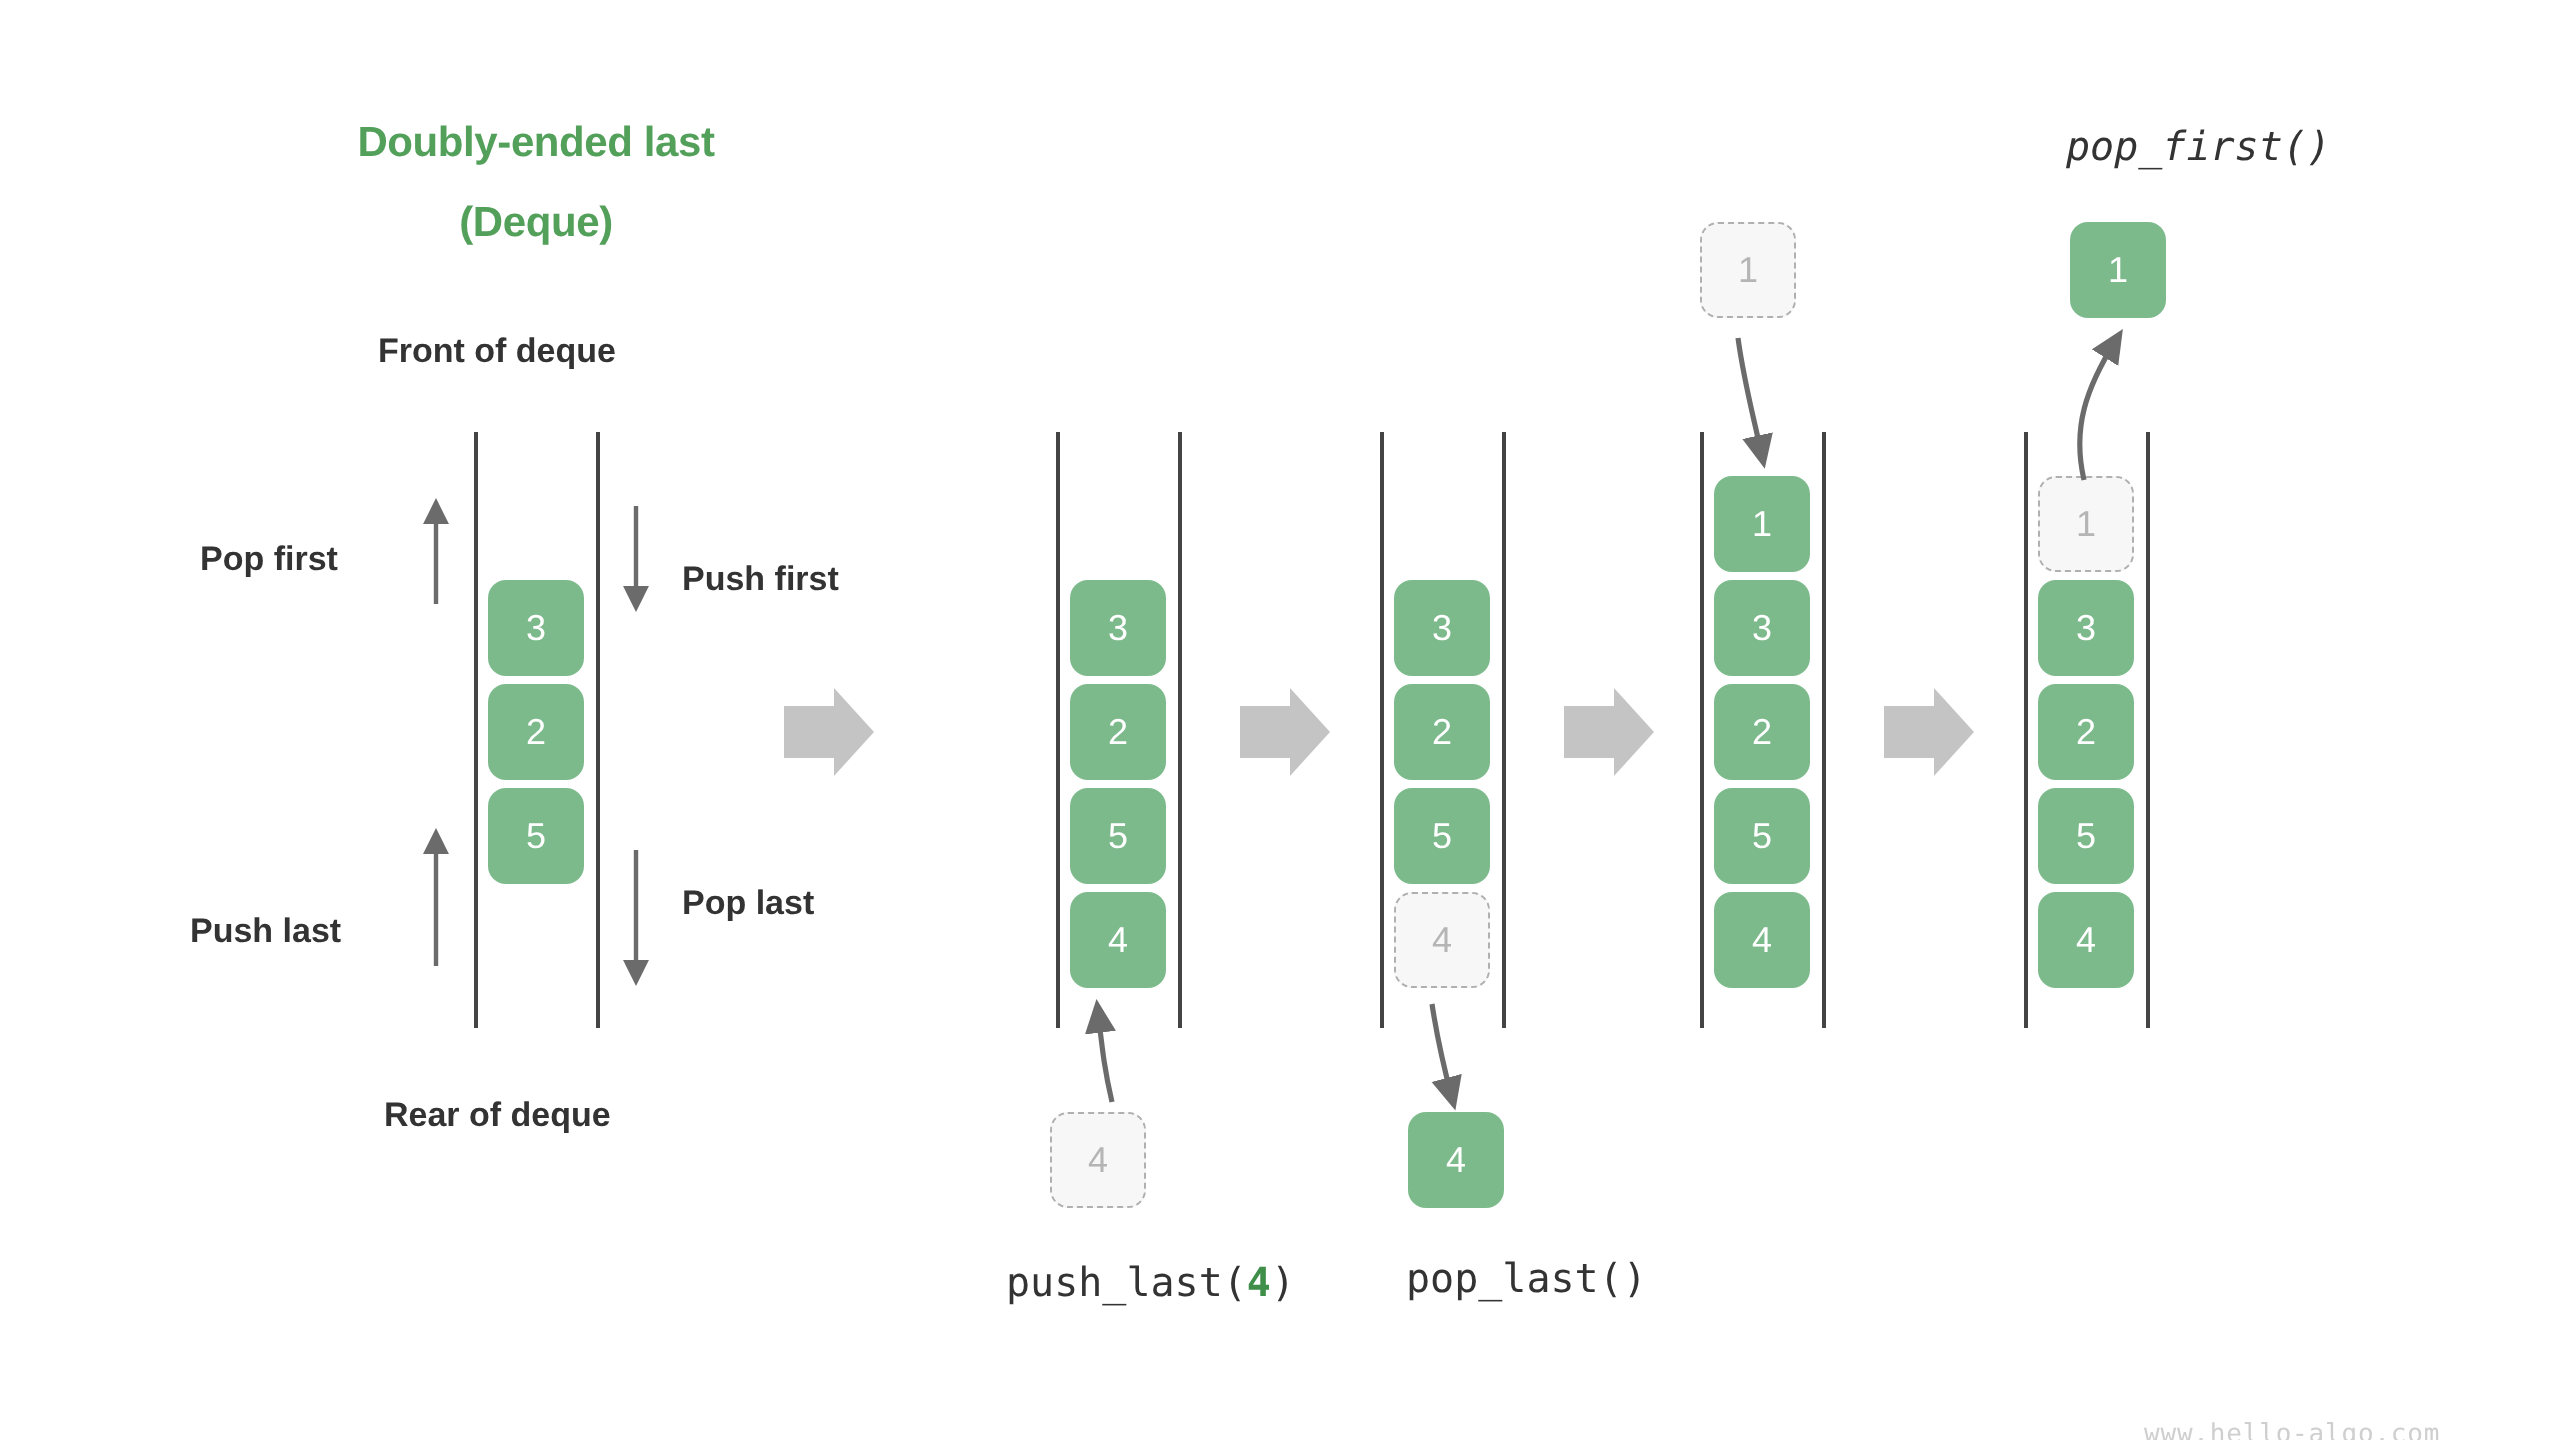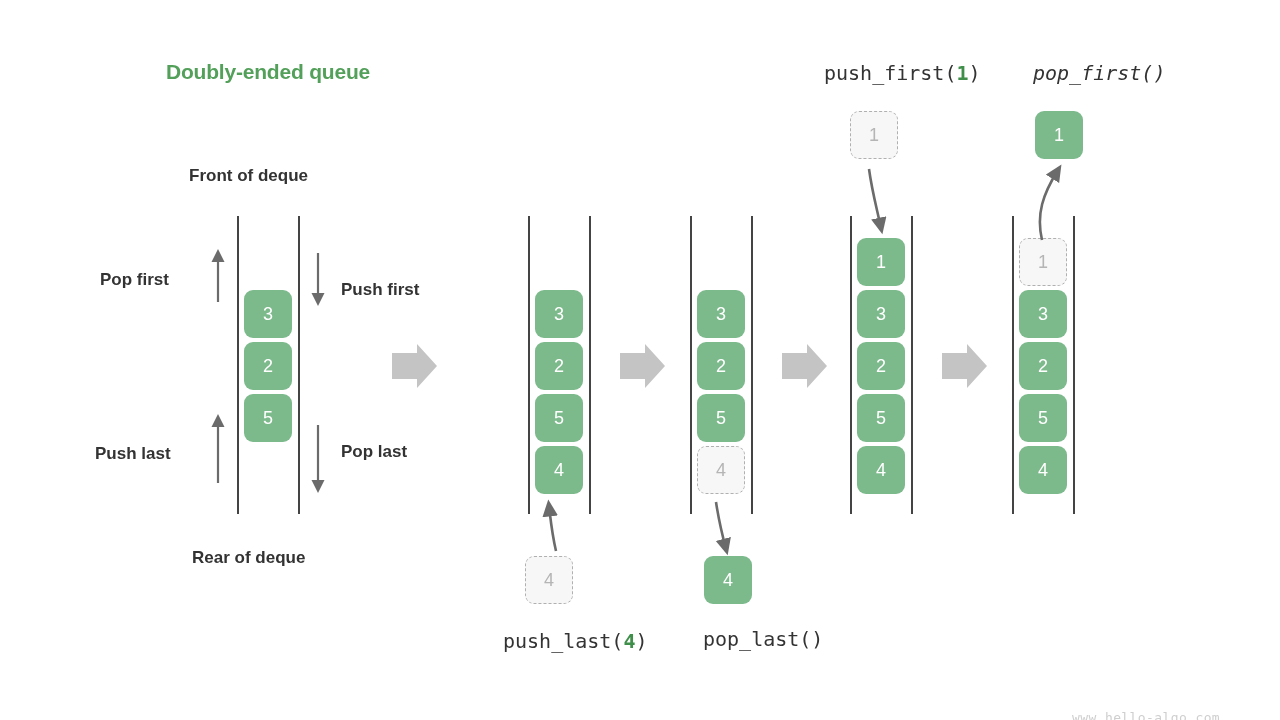--- a/index.html
+++ b/index.html
@@ -90,32 +90,30 @@
     width: 1280px;
     height: 720px;
     pointer-events: none;
   }
 </style>
 </head>
 <body>
 
 <div class="canvas">
 
-  <div class="title" style="left:146px; top:60px; width:244px;">Doubly-ended queue</div>
+  <div class="title" style="left:146px; top:60px; width:244px;">Doubly-ended last</div>
+  <div class="title" style="left:146px; top:100px; width:244px;">(Deque)</div>
 
   <div class="lbl" style="left:189px; top:166px;">Front of deque</div>
   <div class="lbl" style="left:192px; top:548px;">Rear of deque</div>
   <div class="lbl" style="left:100px; top:270px;">Pop first</div>
   <div class="lbl" style="left:341px; top:280px;">Push first</div>
-  <div class="lbl" style="left:95px; top:444px;">Push last</div>
+  <div class="lbl" style="left:95px; top:456px;">Push last</div>
   <div class="lbl" style="left:341px; top:442px;">Pop last</div>
 
-  <div class="mono" style="left:824px; top:61px;">
-    <span>push_first(</span><span class="arg">1</span><span>)</span>
-  </div>
   <div class="mono" style="left:1033px; top:61px;font-style:italic;">
     <span>pop_first()</span>
   </div>
   <div class="mono" style="left:503px; top:629px;text-align:right;">
     <span>push_last(</span><span class="arg">4</span><span>)</span>
   </div>
   <div class="mono" style="left:703px; top:627px;text-align:right;">
     <span>pop_last()</span>
   </div>
 

